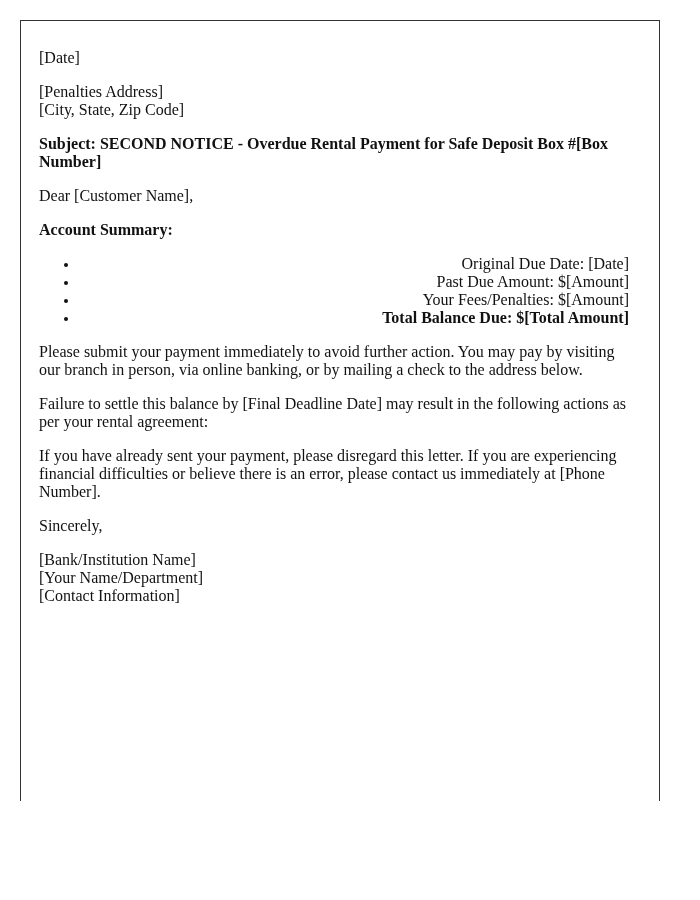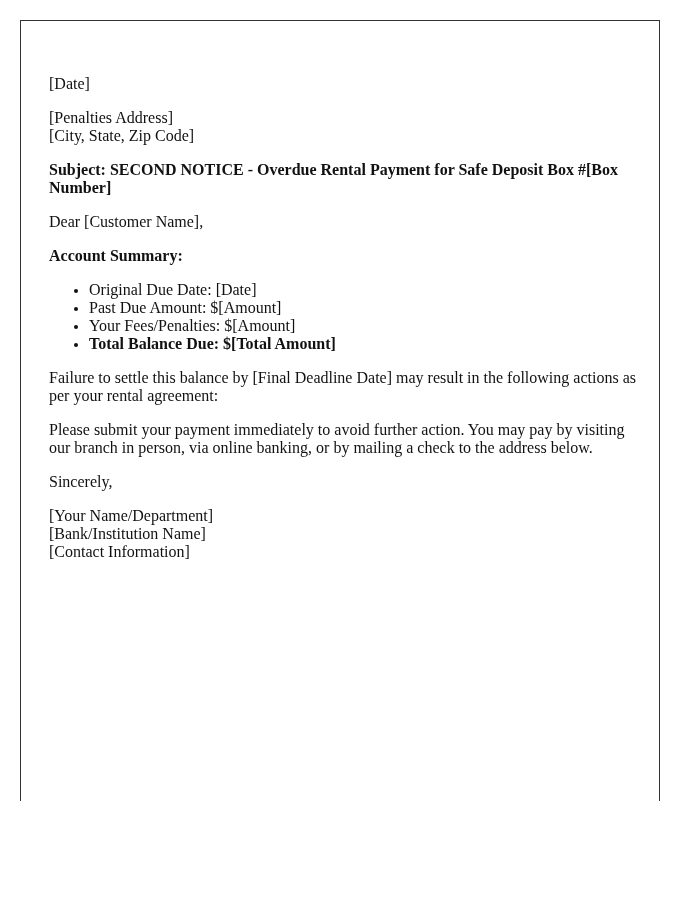--- a/index.html
+++ b/index.html
@@ -23,37 +23,37 @@
       top: 20px;
       width: 640px;
       height: 781px;
       border-top: 1px solid #333333;
       border-left: 1px solid #333333;
       border-right: 1px solid #333333;
       box-sizing: border-box;
     }
     .content {
       position: absolute;
-      left: 28px;
+      left: 18px;
       top: 28px;
       width: 590px;
-      margin-top: 26px;
     }
     p {
       margin: 0 0 16px 0;
     }
     .addr-line, .sig-line {
       display: block;
     }
     .bold {
       font-weight: bold;
     }
     ul, ol {
       margin: 0 0 16px 0;
       padding-left: 40px;
+      text-align: right;
     }
     li {
       margin: 0;
     }
     ul li::marker {
       font-size: 14px;
     }
   </style>
 </head>
 <body>
@@ -75,28 +75,29 @@
 
     <p class="bold">Account Summary:</p>
 
     <ul>
       <li>Original Due Date: [Date]</li>
       <li>Past Due Amount: $[Amount]</li>
       <li>Your Fees/Penalties: $[Amount]</li>
       <li class="bold">Total Balance Due: $[Total Amount]</li>
     </ul>
 
+    <p>Please submit your payment immediately to avoid further action. You may pay by visiting our branch in person, via online banking, or by mailing a check to the address below.</p>
+
     <p>Failure to settle this balance by [Final Deadline Date] may result in the following actions as per your rental agreement:</p>
 
-    <p>Please submit your payment immediately to avoid further action. You may pay by visiting our branch in person, via online banking, or by mailing a check to the address below.</p>
 
-
+    <p>If you have already sent your payment, please disregard this letter. If you are experiencing financial difficulties or believe there is an error, please contact us immediately at [Phone Number].</p>
 
     <p>Sincerely,</p>
 
     <p>
+      <span class="sig-line">[Bank/Institution Name]</span>
       <span class="sig-line">[Your Name/Department]</span>
-      <span class="sig-line">[Bank/Institution Name]</span>
       <span class="sig-line">[Contact Information]</span>
     </p>
 
   </div>
 </div>
 
 </body></html>

